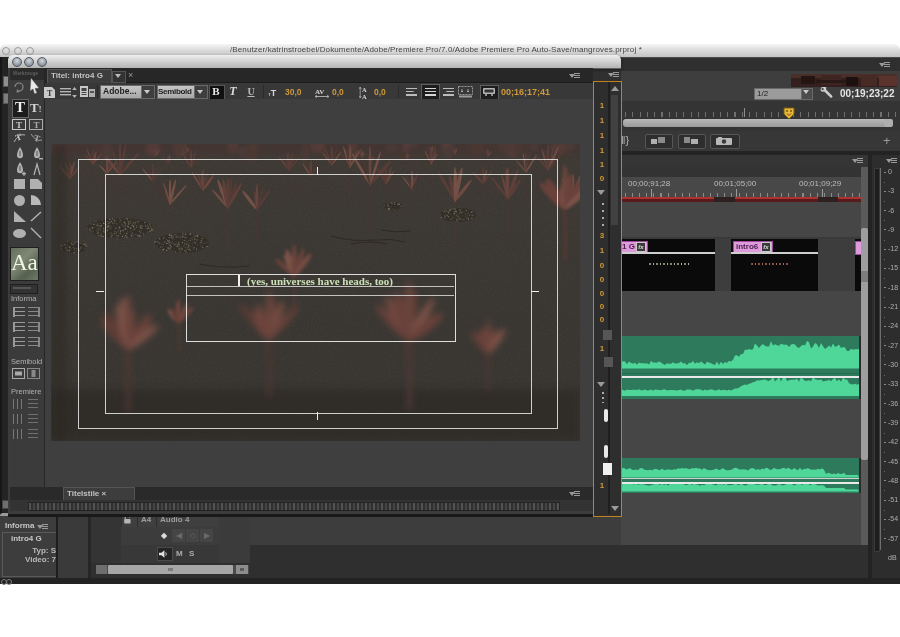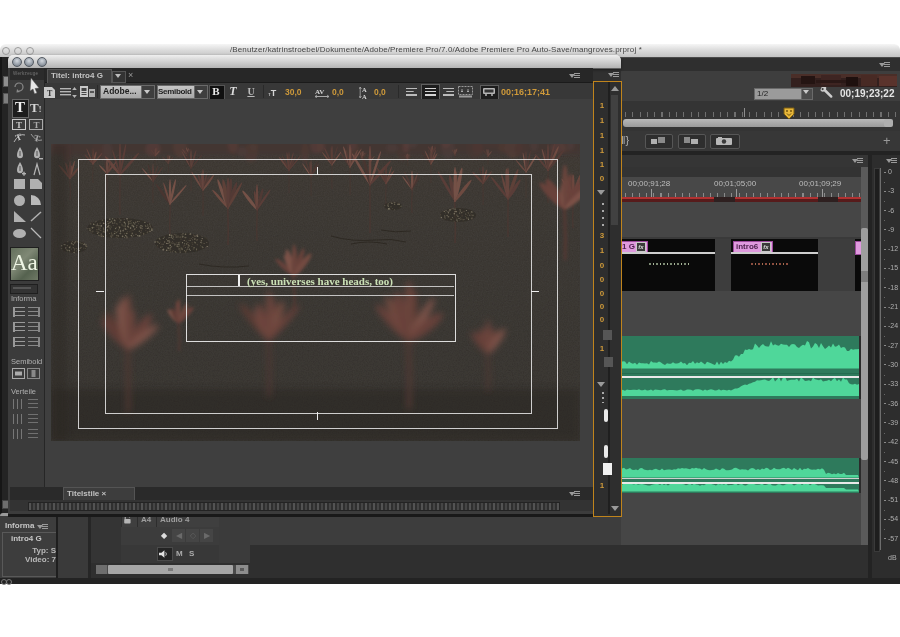--- a/index.html
+++ b/index.html
@@ -380,21 +380,21 @@
 <div class="abs" style="left:28px;top:337px;width:10px;height:10px;background:repeating-linear-gradient(#888 0 1.5px,transparent 1.5px 4px);border-right:2px solid #888;"></div>
 <div class="abs" style="left:11px;top:357px;width:33px;height:9px;font-size:7.5px;color:#b0b0b0;line-height:9px;overflow:hidden;">Semibold</div>
 <svg class="abs" style="left:12px;top:368px;" width="13" height="11" viewBox="0 0 13 11">
     <rect x="0.5" y="0.5" width="12" height="10" fill="none" stroke="#aaa"></rect>
     <rect x="3" y="3.5" width="7" height="4" fill="#aaa"></rect>
   </svg>
 <svg class="abs" style="left:27px;top:368px;" width="13" height="11" viewBox="0 0 13 11">
     <rect x="0.5" y="0.5" width="12" height="10" fill="none" stroke="#888"></rect>
     <rect x="4.5" y="2" width="4" height="7" fill="#888"></rect>
   </svg>
-<div class="abs" style="left:11px;top:387px;width:33px;height:9px;font-size:7.5px;color:#b0b0b0;line-height:9px;overflow:hidden;">Verteile</div>
+<div class="abs" style="left:11px;top:387px;width:33px;height:9px;font-size:7.5px;color:#b0b0b0;line-height:9px;overflow:hidden;">Premiere</div>
 <div class="abs" style="left:13px;top:399px;width:10px;height:10px;background:repeating-linear-gradient(90deg,#777 0 1.5px,transparent 1.5px 4px);"></div>
 <div class="abs" style="left:28px;top:399px;width:10px;height:10px;background:repeating-linear-gradient(#707070 0 1.5px,transparent 1.5px 4px);"></div>
 <div class="abs" style="left:13px;top:414px;width:10px;height:10px;background:repeating-linear-gradient(90deg,#777 0 1.5px,transparent 1.5px 4px);"></div>
 <div class="abs" style="left:28px;top:414px;width:10px;height:10px;background:repeating-linear-gradient(#707070 0 1.5px,transparent 1.5px 4px);"></div>
 <div class="abs" style="left:13px;top:429px;width:10px;height:10px;background:repeating-linear-gradient(90deg,#777 0 1.5px,transparent 1.5px 4px);"></div>
 <div class="abs" style="left:28px;top:429px;width:10px;height:10px;background:repeating-linear-gradient(#707070 0 1.5px,transparent 1.5px 4px);"></div>
 
 <div class="abs" style="left:45px;top:68px;width:548px;height:14px;background:#272727;border-bottom:1px solid #1b1b1b;"></div>
 <div class="abs" style="left:47px;top:69px;width:63px;height:13px;background:#3d3d3d;border:1px solid #565656;border-bottom:none;"></div>
 <div class="abs" style="left:51px;top:71px;width:60px;height:9px;font-size:8px;font-weight:bold;color:#c3c3c3;line-height:9px;">Titel: intro4 G</div>

